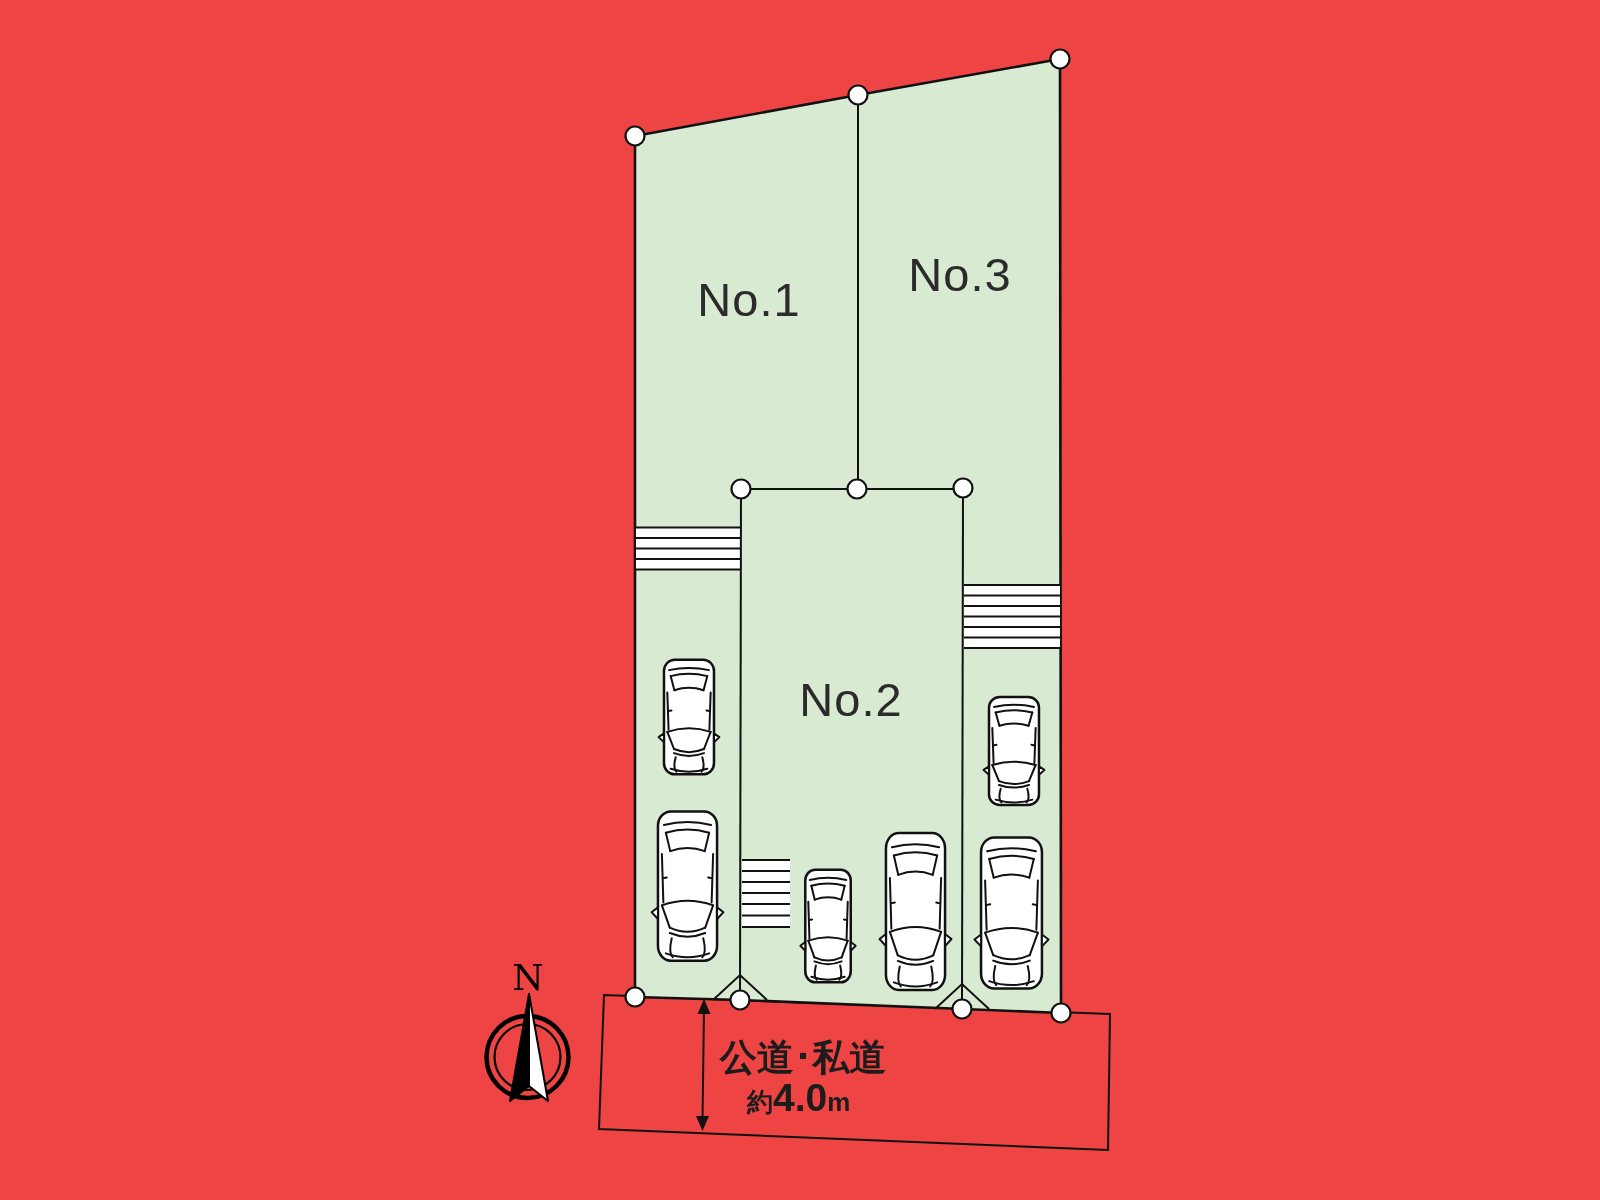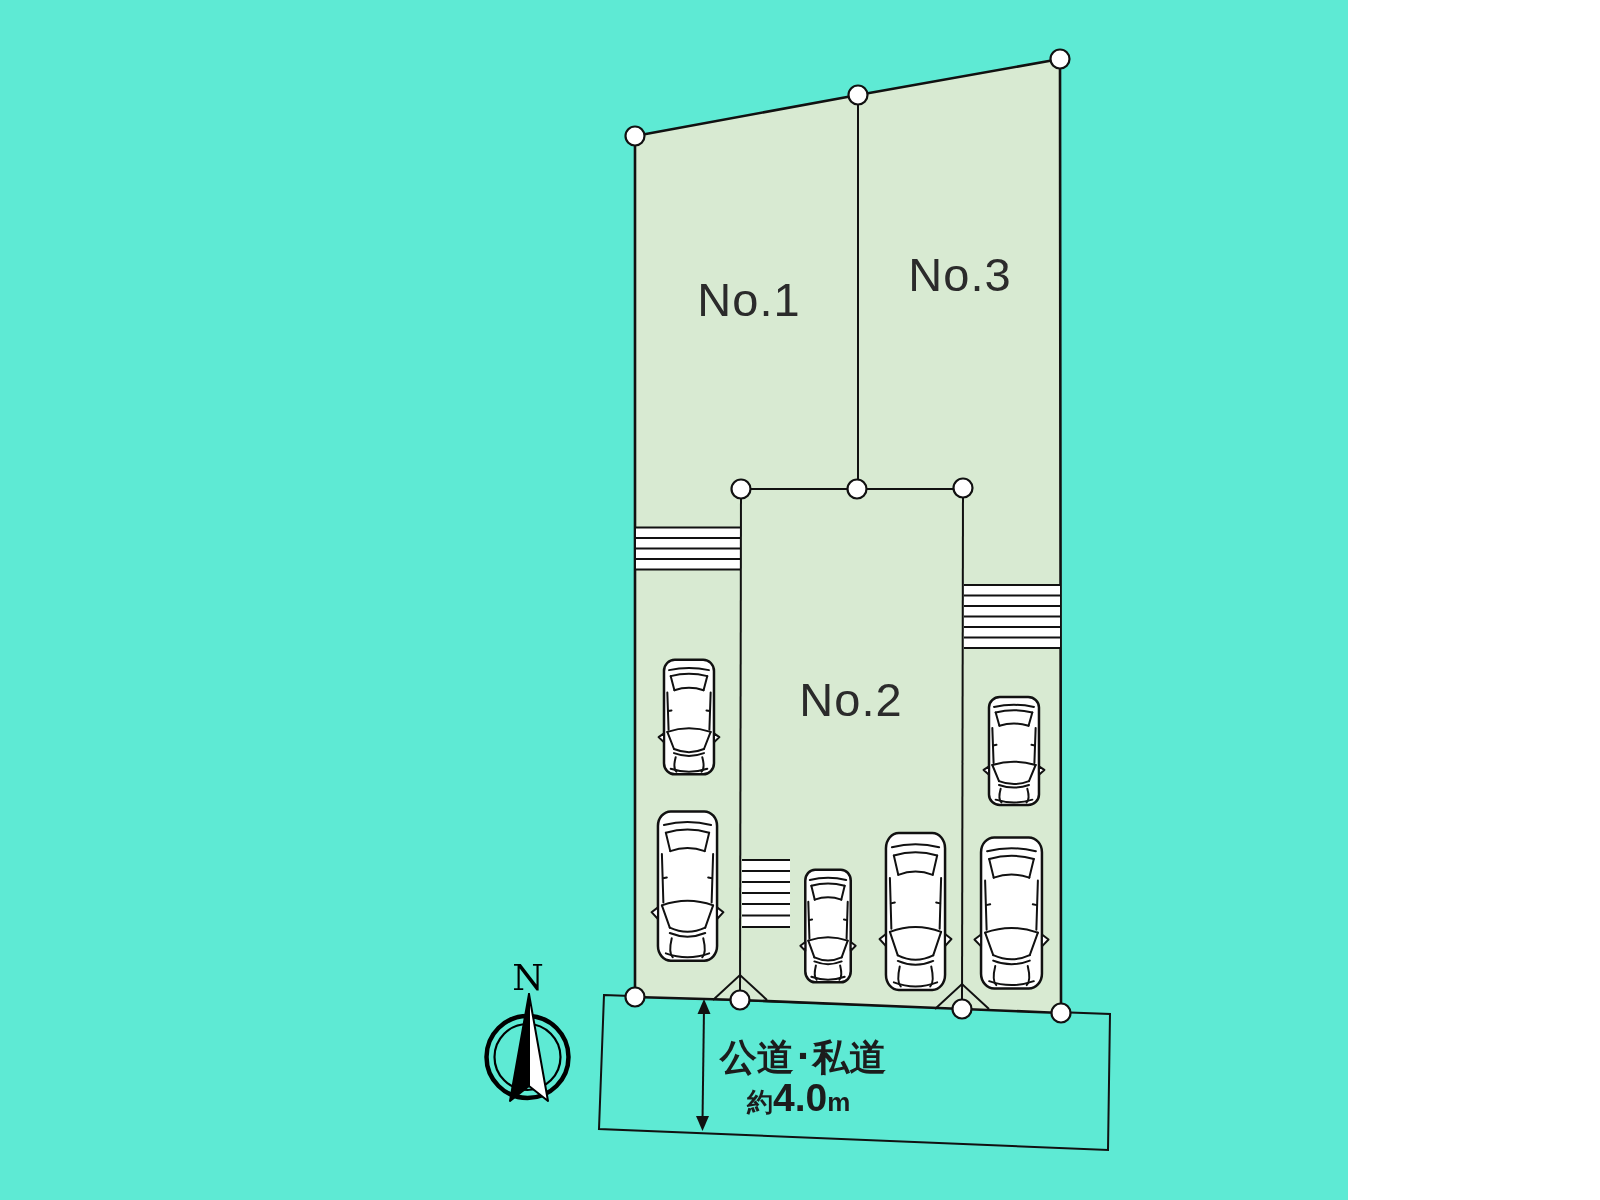--- a/index.html
+++ b/index.html
@@ -1,16 +1,16 @@
 <!DOCTYPE html>
 <html><head>
 <meta charset="utf-8">
 <style>
   html,body{margin:0;padding:0;background:#fff;}
-  .page{position:relative;width:1348px;height:1200px;background:#5eead4;overflow:hidden;
+  .page{position:relative;width:1600px;height:1200px;background:#ef4444;overflow:hidden;
         font-family:"Liberation Sans",sans-serif;}
   svg{display:block;}
   .ln{stroke:#111;stroke-width:2;fill:none;}
   .ln-outer{stroke:#111;stroke-width:2.6;}
   .hatch-rect{fill:#fff;stroke:none;}
   .hatch-line{stroke:#111;stroke-width:1.8;fill:none;}
   .vertex{fill:#fff;stroke:#111;stroke-width:2.2;}
   .car-shape path,.car-shape rect,.car-shape polygon{
       stroke:#111;stroke-width:2;fill:none;
       stroke-linecap:round;stroke-linejoin:round;

